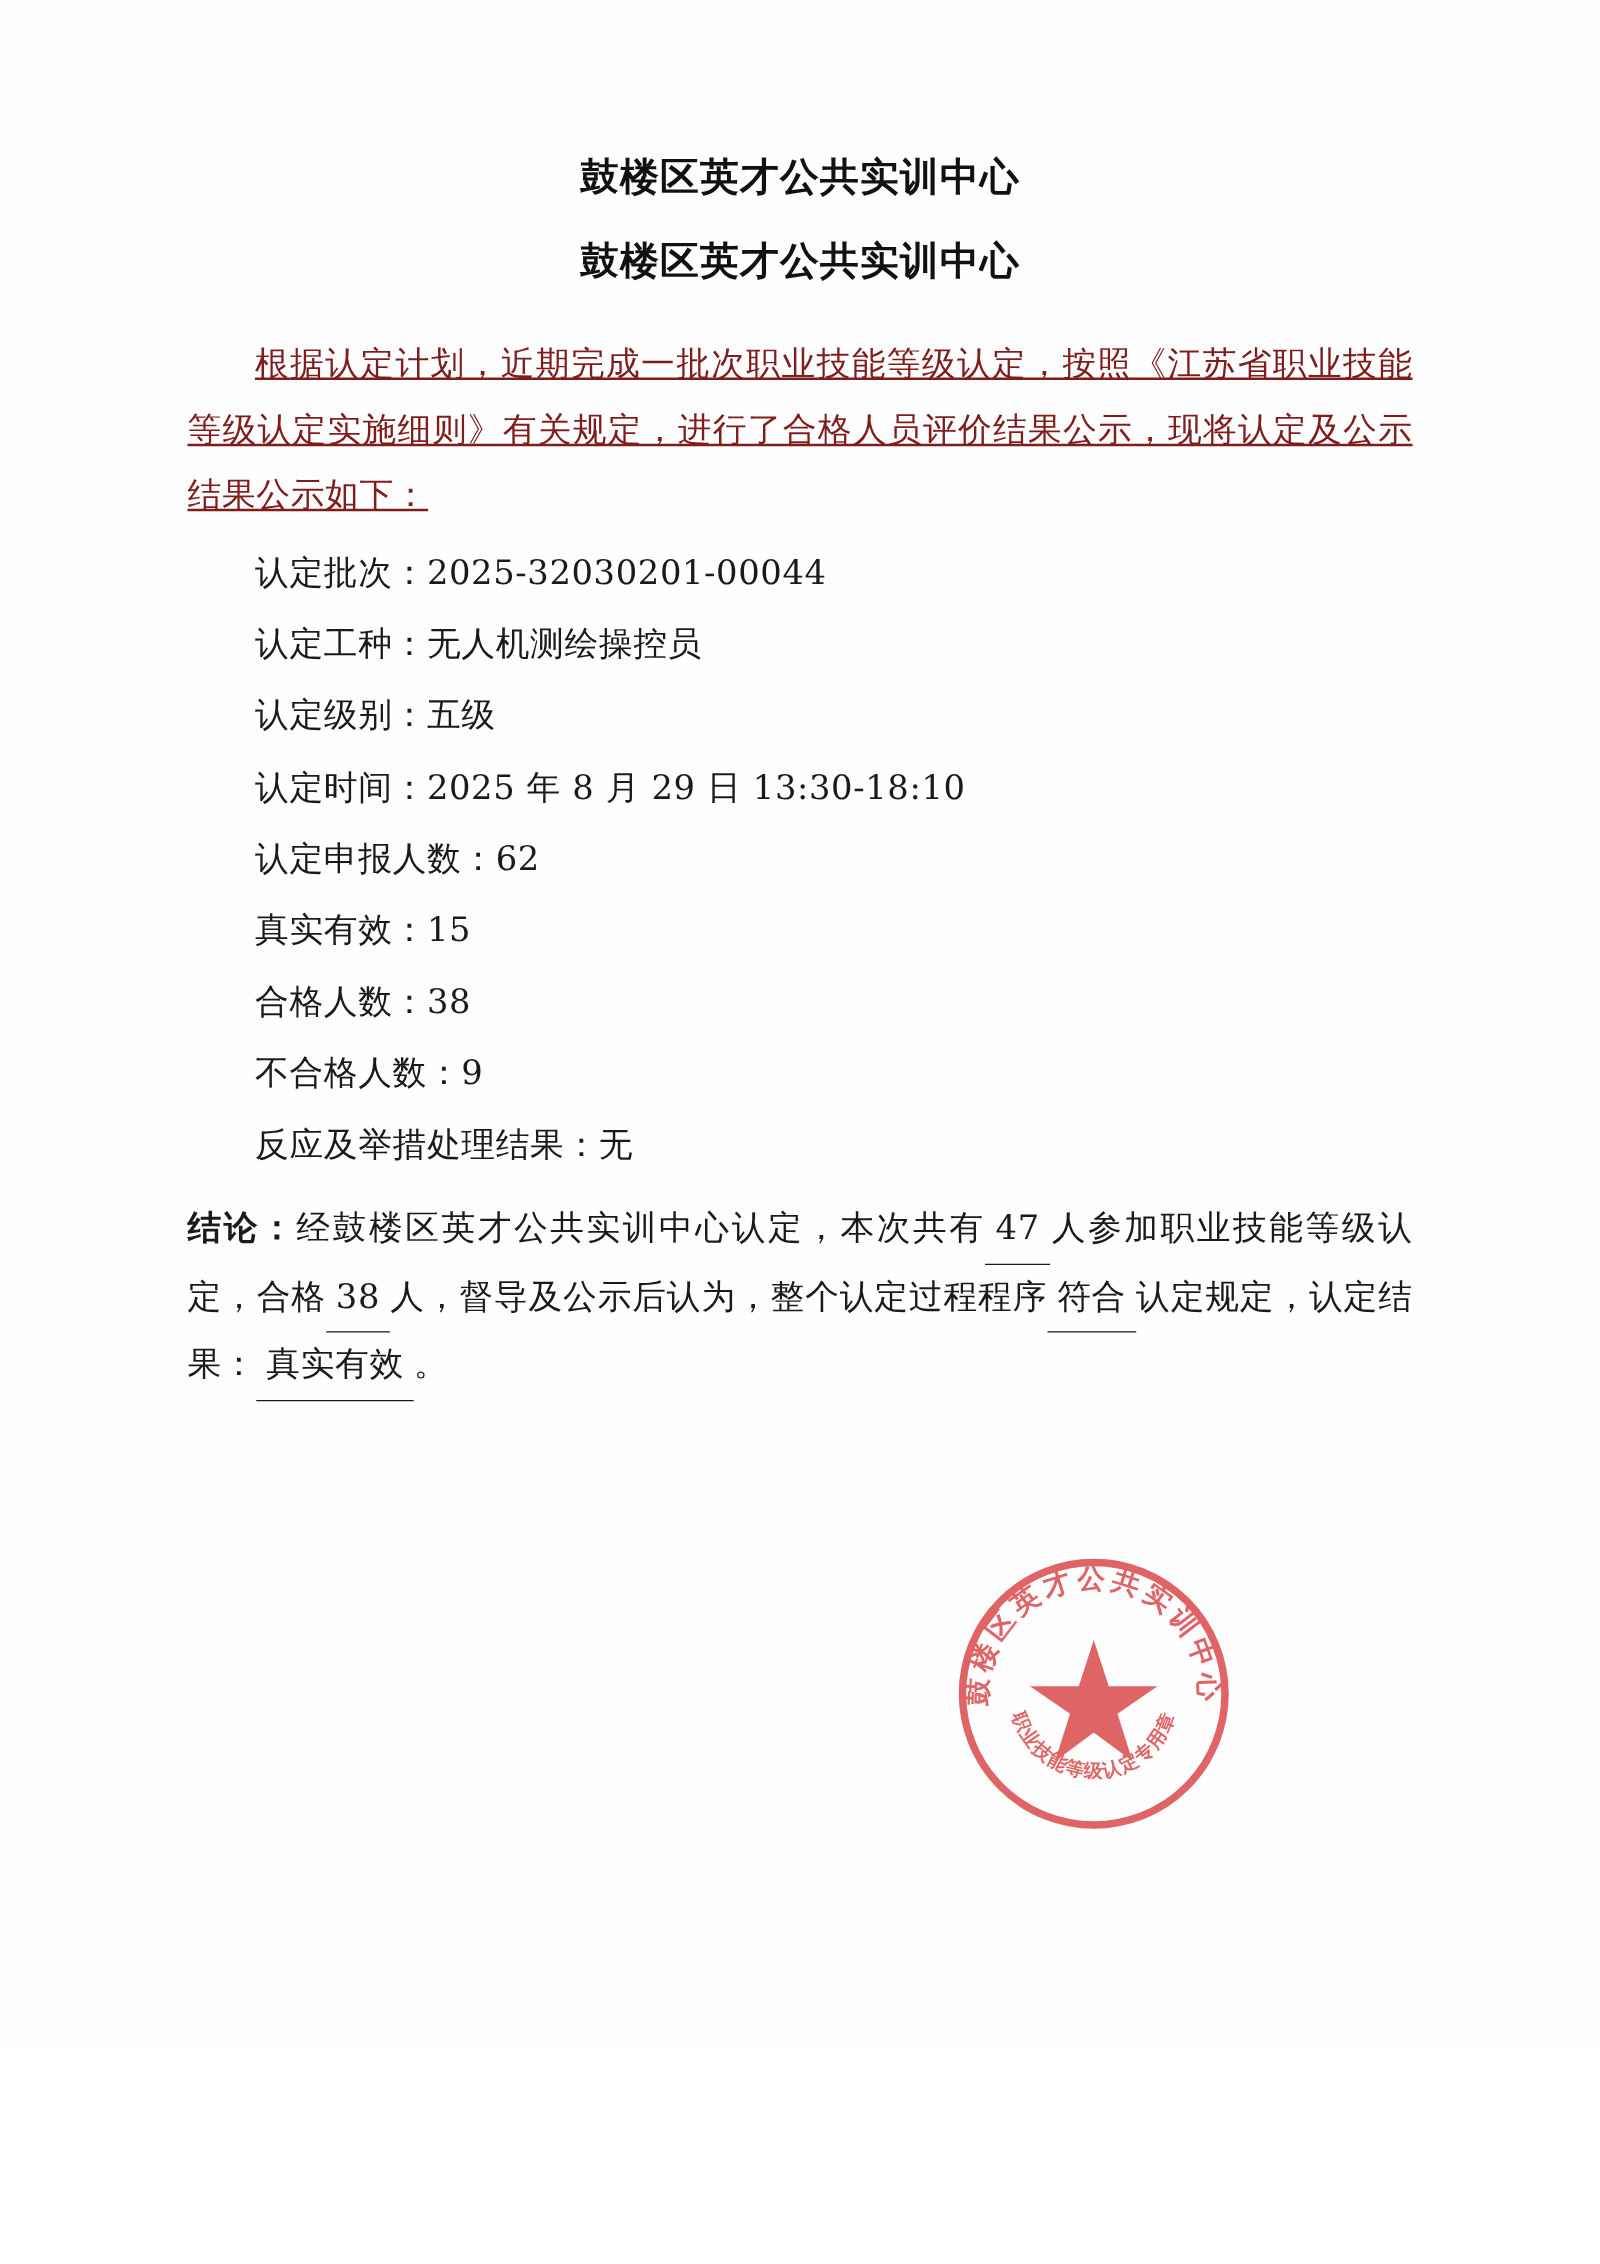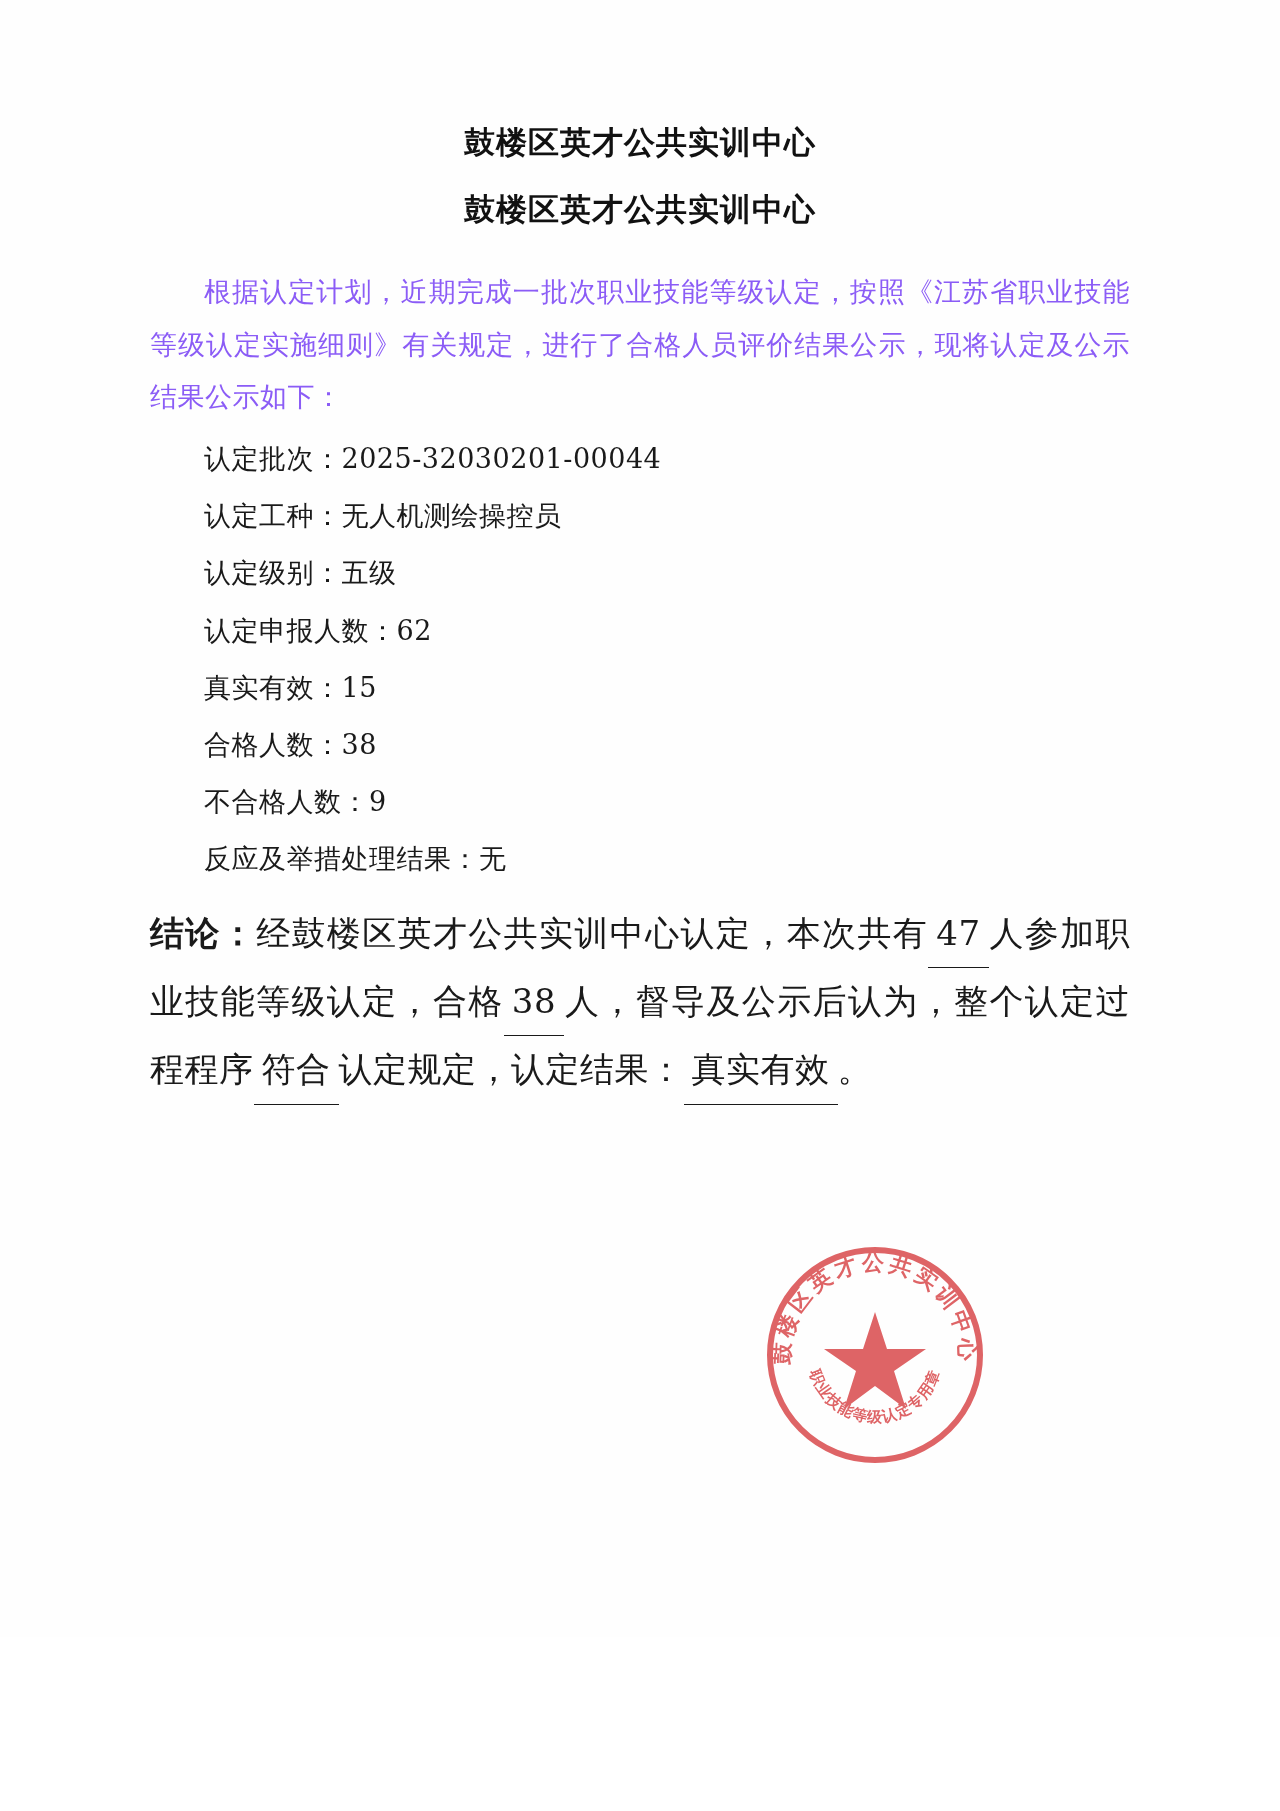--- a/index.html
+++ b/index.html
@@ -41,40 +41,41 @@
     color: #111;
   }
   .title-line.second {
     margin-top: 22px;
   }
   .body-block {
     margin-top: 34px;
     font-size: 27px;
     line-height: 1.95;
     text-align: justify;
-    color: #8b5cf6;
+    color: #7f1d1d;
     letter-spacing: 0.5px;
+    text-decoration: underline;
   }
   .para {
     text-indent: 2em;
     margin: 0 0 4px 0;
   }
   .field-list {
     margin-top: 6px;
     font-size: 27px;
     line-height: 2.12;
     letter-spacing: 0.5px;
   }
   .field-row {
     text-indent: 2em;
     white-space: nowrap;
   }
   .conclusion {
     margin-top: 12px;
-    font-size: 34px;
+    font-size: 27px;
     line-height: 1.95;
     text-align: justify;
     letter-spacing: 0.5px;
   }
   .conclusion .lead {
     font-family: "DejaVu Sans", "Liberation Sans", sans-serif;
     font-weight: bold;
   }
   .fill {
     border-bottom: 1.5px solid #1a1a1a;
@@ -129,20 +130,23 @@
       <div class="field-row">
         <span>认定批次：</span><span>2025-32030201-00044</span>
       </div>
       <div class="field-row">
         <span>认定工种：</span><span>无人机测绘操控员</span>
       </div>
       <div class="field-row">
         <span>认定级别：</span><span>五级</span>
       </div>
       <div class="field-row">
+        <span>认定时间：</span><span>2025 年 8 月 29 日 13:30-18:10</span>
+      </div>
+      <div class="field-row">
         <span>认定申报人数：</span><span>62</span>
       </div>
       <div class="field-row">
         <span>真实有效：</span><span>15</span>
       </div>
       <div class="field-row">
         <span>合格人数：</span><span>38</span>
       </div>
       <div class="field-row">
         <span>不合格人数：</span><span>9</span>

